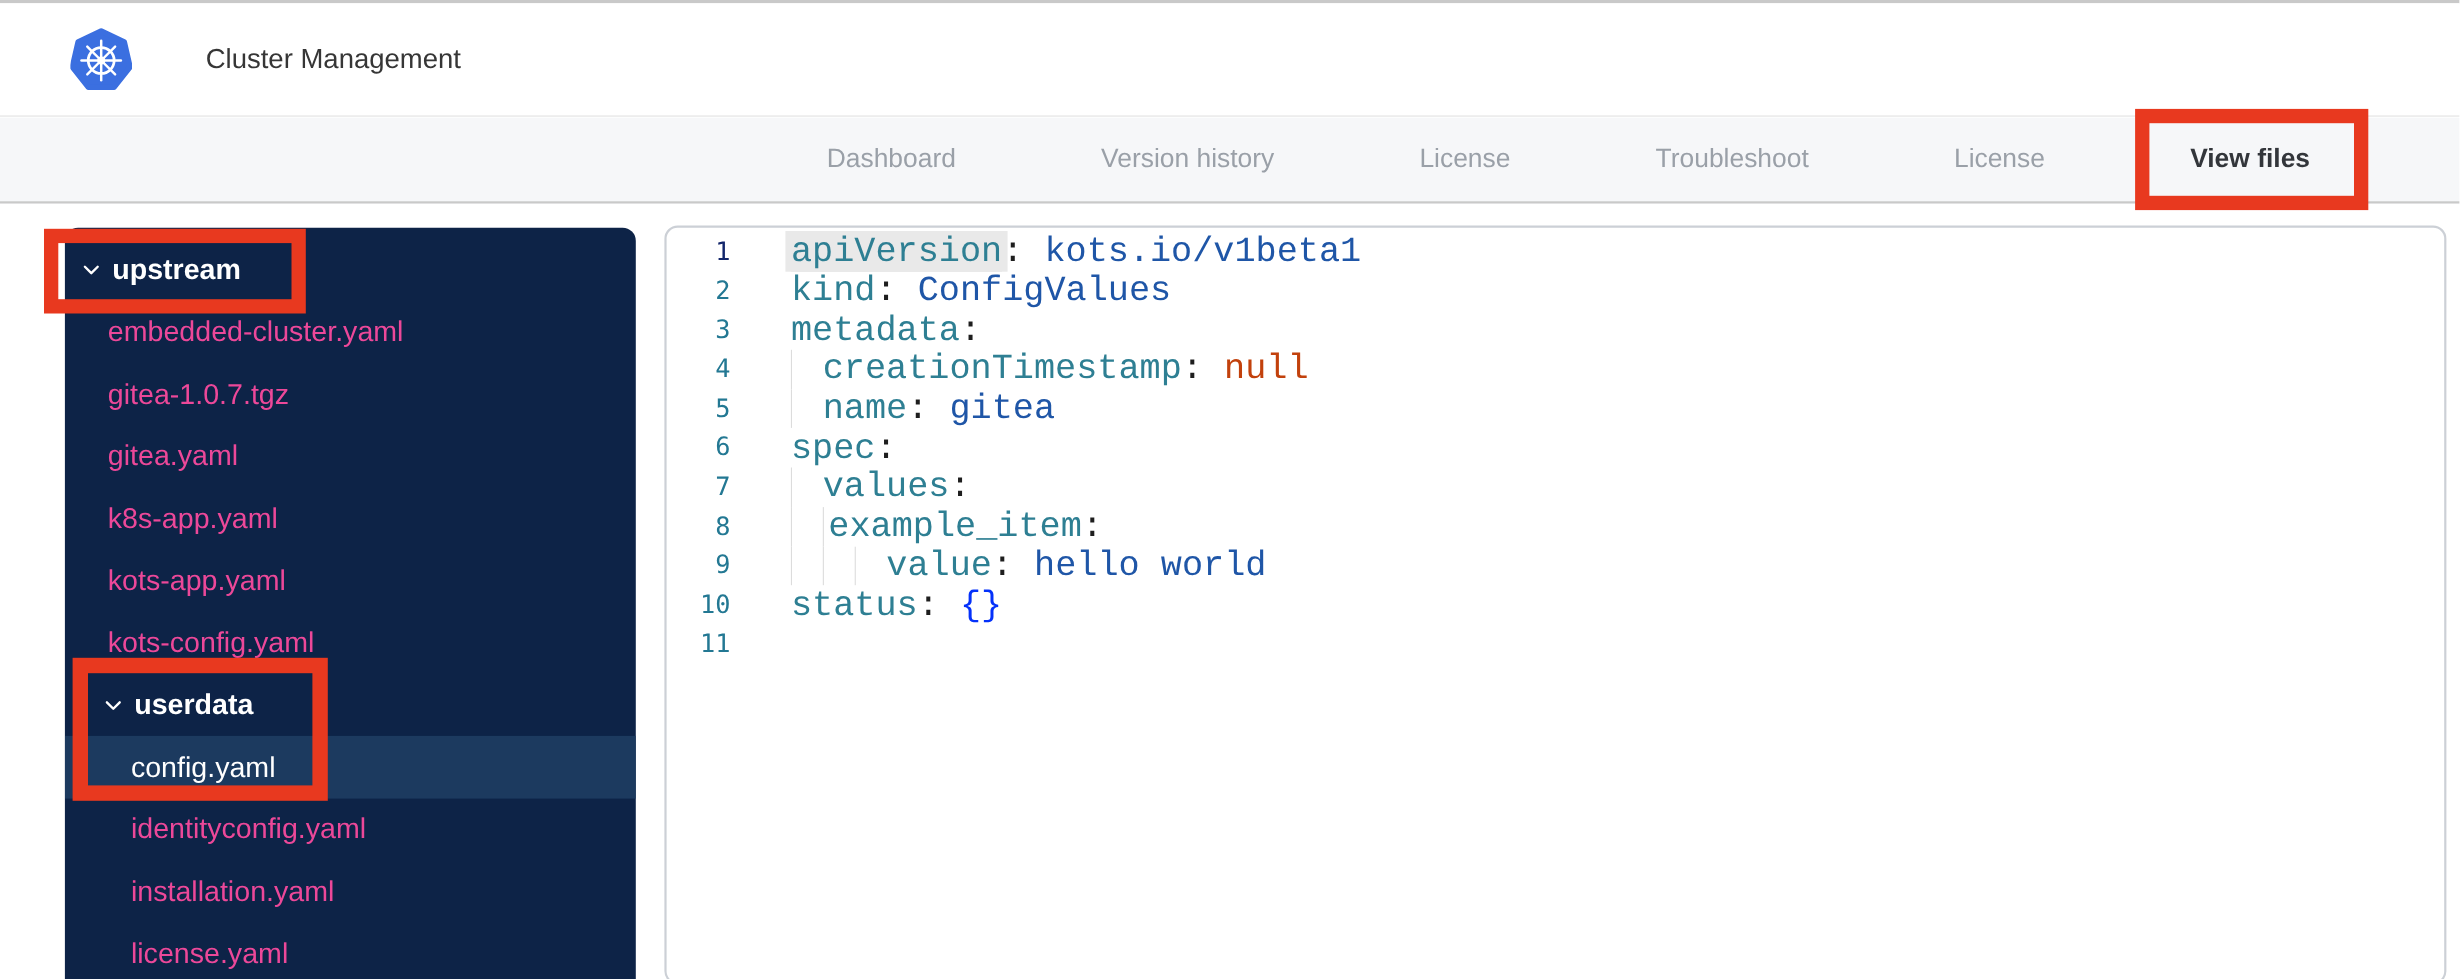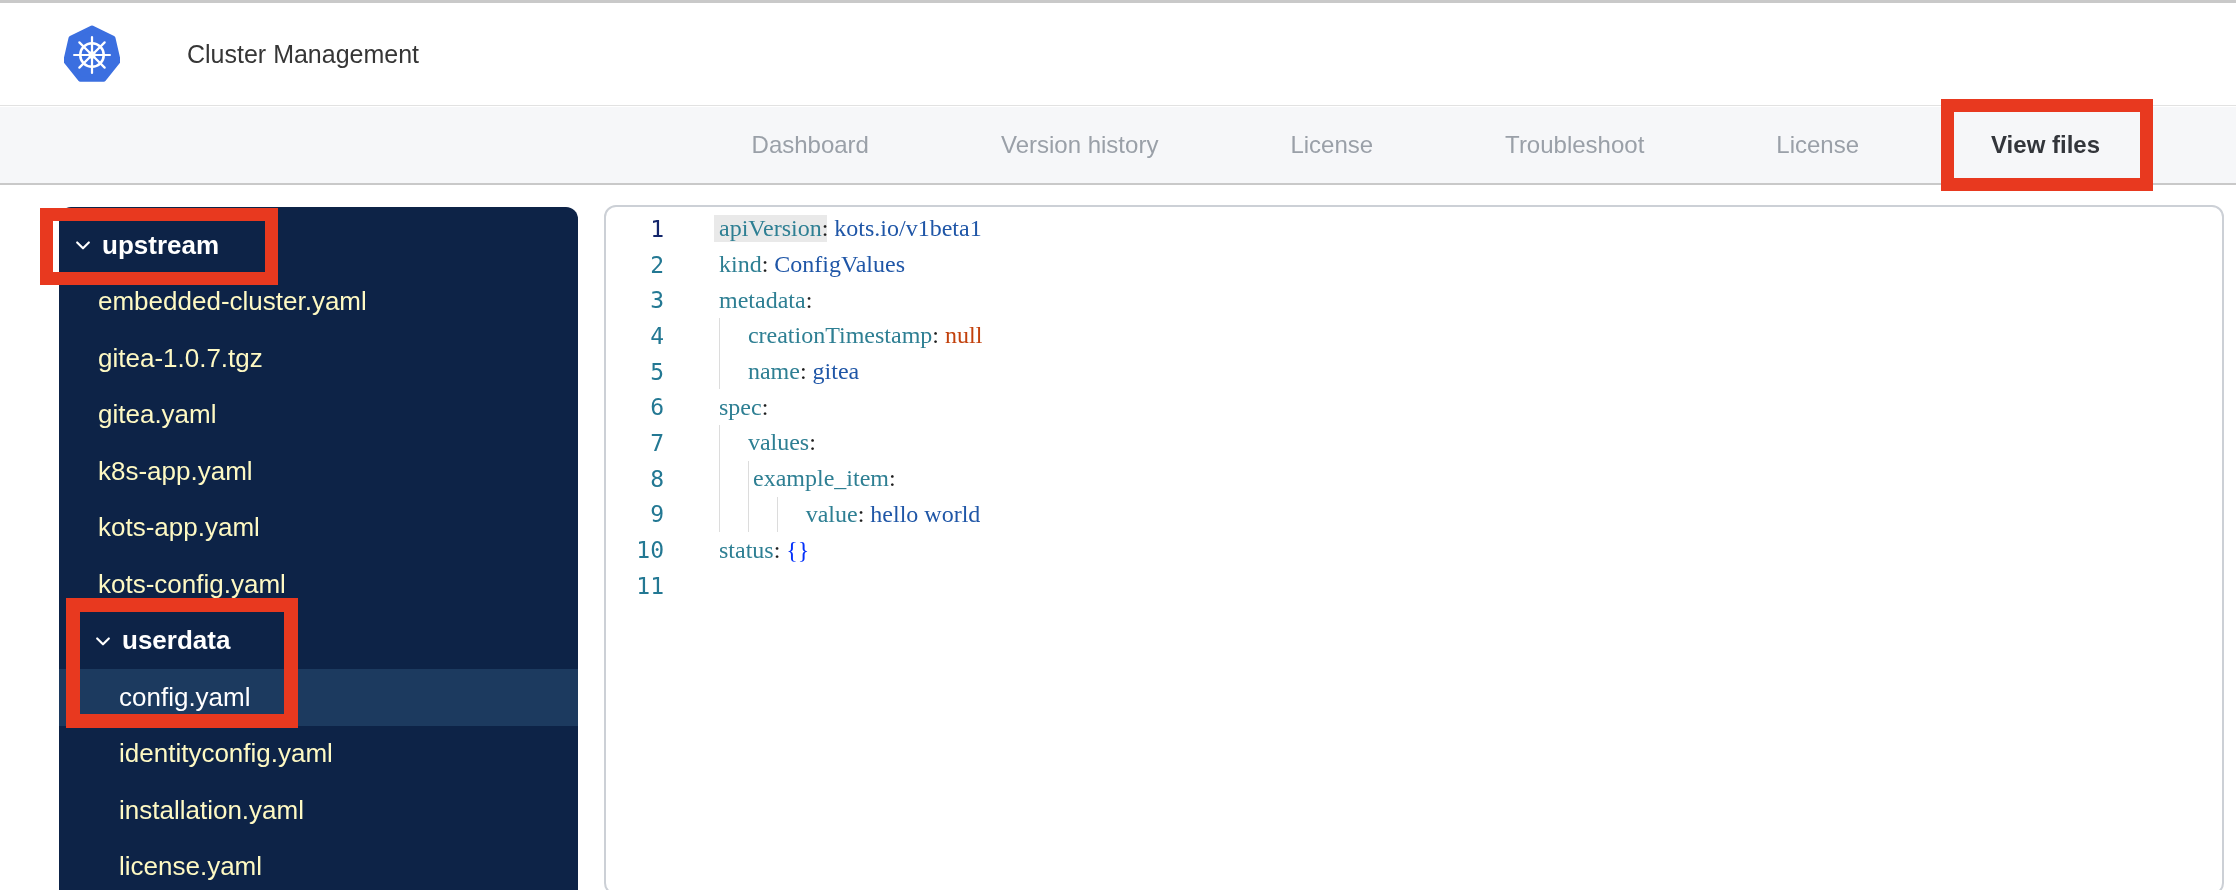--- a/index.html
+++ b/index.html
@@ -21,35 +21,35 @@
                 background:#f6f7f9; border-bottom:2px solid #c9c9c9;
                 display:flex; justify-content:flex-end; align-items:center;
                 gap:132px; padding-right:136px; }
   .nav-item { font-size:24px; color:#9aa0a8; position:relative; cursor:pointer; white-space:nowrap; }
   .nav-item.active { color:#33363b; font-weight:700; }
   .nav-item.active::after { content:""; position:absolute; left:-24px; right:-24px; bottom:-28px; height:7px; background:#3d6ee0; }
 
   
   aside.file-tree { position:absolute; left:59px; top:207px; width:519px; height:765px;
                     background:#0d2347; border-radius:12px 12px 0 0; padding-top:10px; overflow:hidden; }
-  .tree-row { height:56.5px; display:flex; align-items:center; font-size:26px; color:#fef9c3; cursor:pointer; }
+  .tree-row { height:56.5px; display:flex; align-items:center; font-size:26px; color:#ec4899; cursor:pointer; }
   .tree-row.folder { color:#ffffff; font-weight:700; }
   .tree-row.selected { background:#1c3a5f; color:#ffffff; font-weight:400; }
   .chev { display:inline-flex; width:20px; height:20px; margin-right:9px; flex:none; }
 
   
   section.file-viewer { position:absolute; left:604px; top:205px; width:1620px; height:690px;
                         background:#ffffff; border:2px solid #ccd0d6; border-radius:12px;
                         overflow:hidden; padding-top:4px; }
   .code-row { display:flex; height:35.7px; align-items:center; }
   .ln { width:58px; text-align:right; font-family:"DejaVu Sans Mono", monospace;
         font-size:23px; color:#237893; flex:none; user-select:none; }
   .ln.active { color:#13266b; }
-  .code-text { margin-left:55px; position:relative; font-family:Liberation Serif, serif;
-               font-size:24px; white-space:pre; color:#1e1e1e; height:100%; display:flex; align-items:center; }
+  .code-text { margin-left:55px; position:relative; font-family:Liberation Mono, monospace;
+               font-size:32px; white-space:pre; color:#1e1e1e; height:100%; display:flex; align-items:center; }
   .guide { position:absolute; top:0; bottom:0; width:0; border-left:1px solid #dcdcdc; }
   .tok.k  { color:#2e7f93; }
   .tok.p  { color:#1e1e1e; }
   .tok.s  { color:#1f56a7; }
   .tok.kw { color:#c2410c; }
   .tok.b  { color:#0431fa; }
   .tok.hl { background:#e9e9e9; box-shadow:-5px 0 0 #e9e9e9, 5px 0 0 #e9e9e9; }
 
   
   .anno { position:absolute; border-style:solid; border-color:#e8391f; z-index:40; pointer-events:none; }

